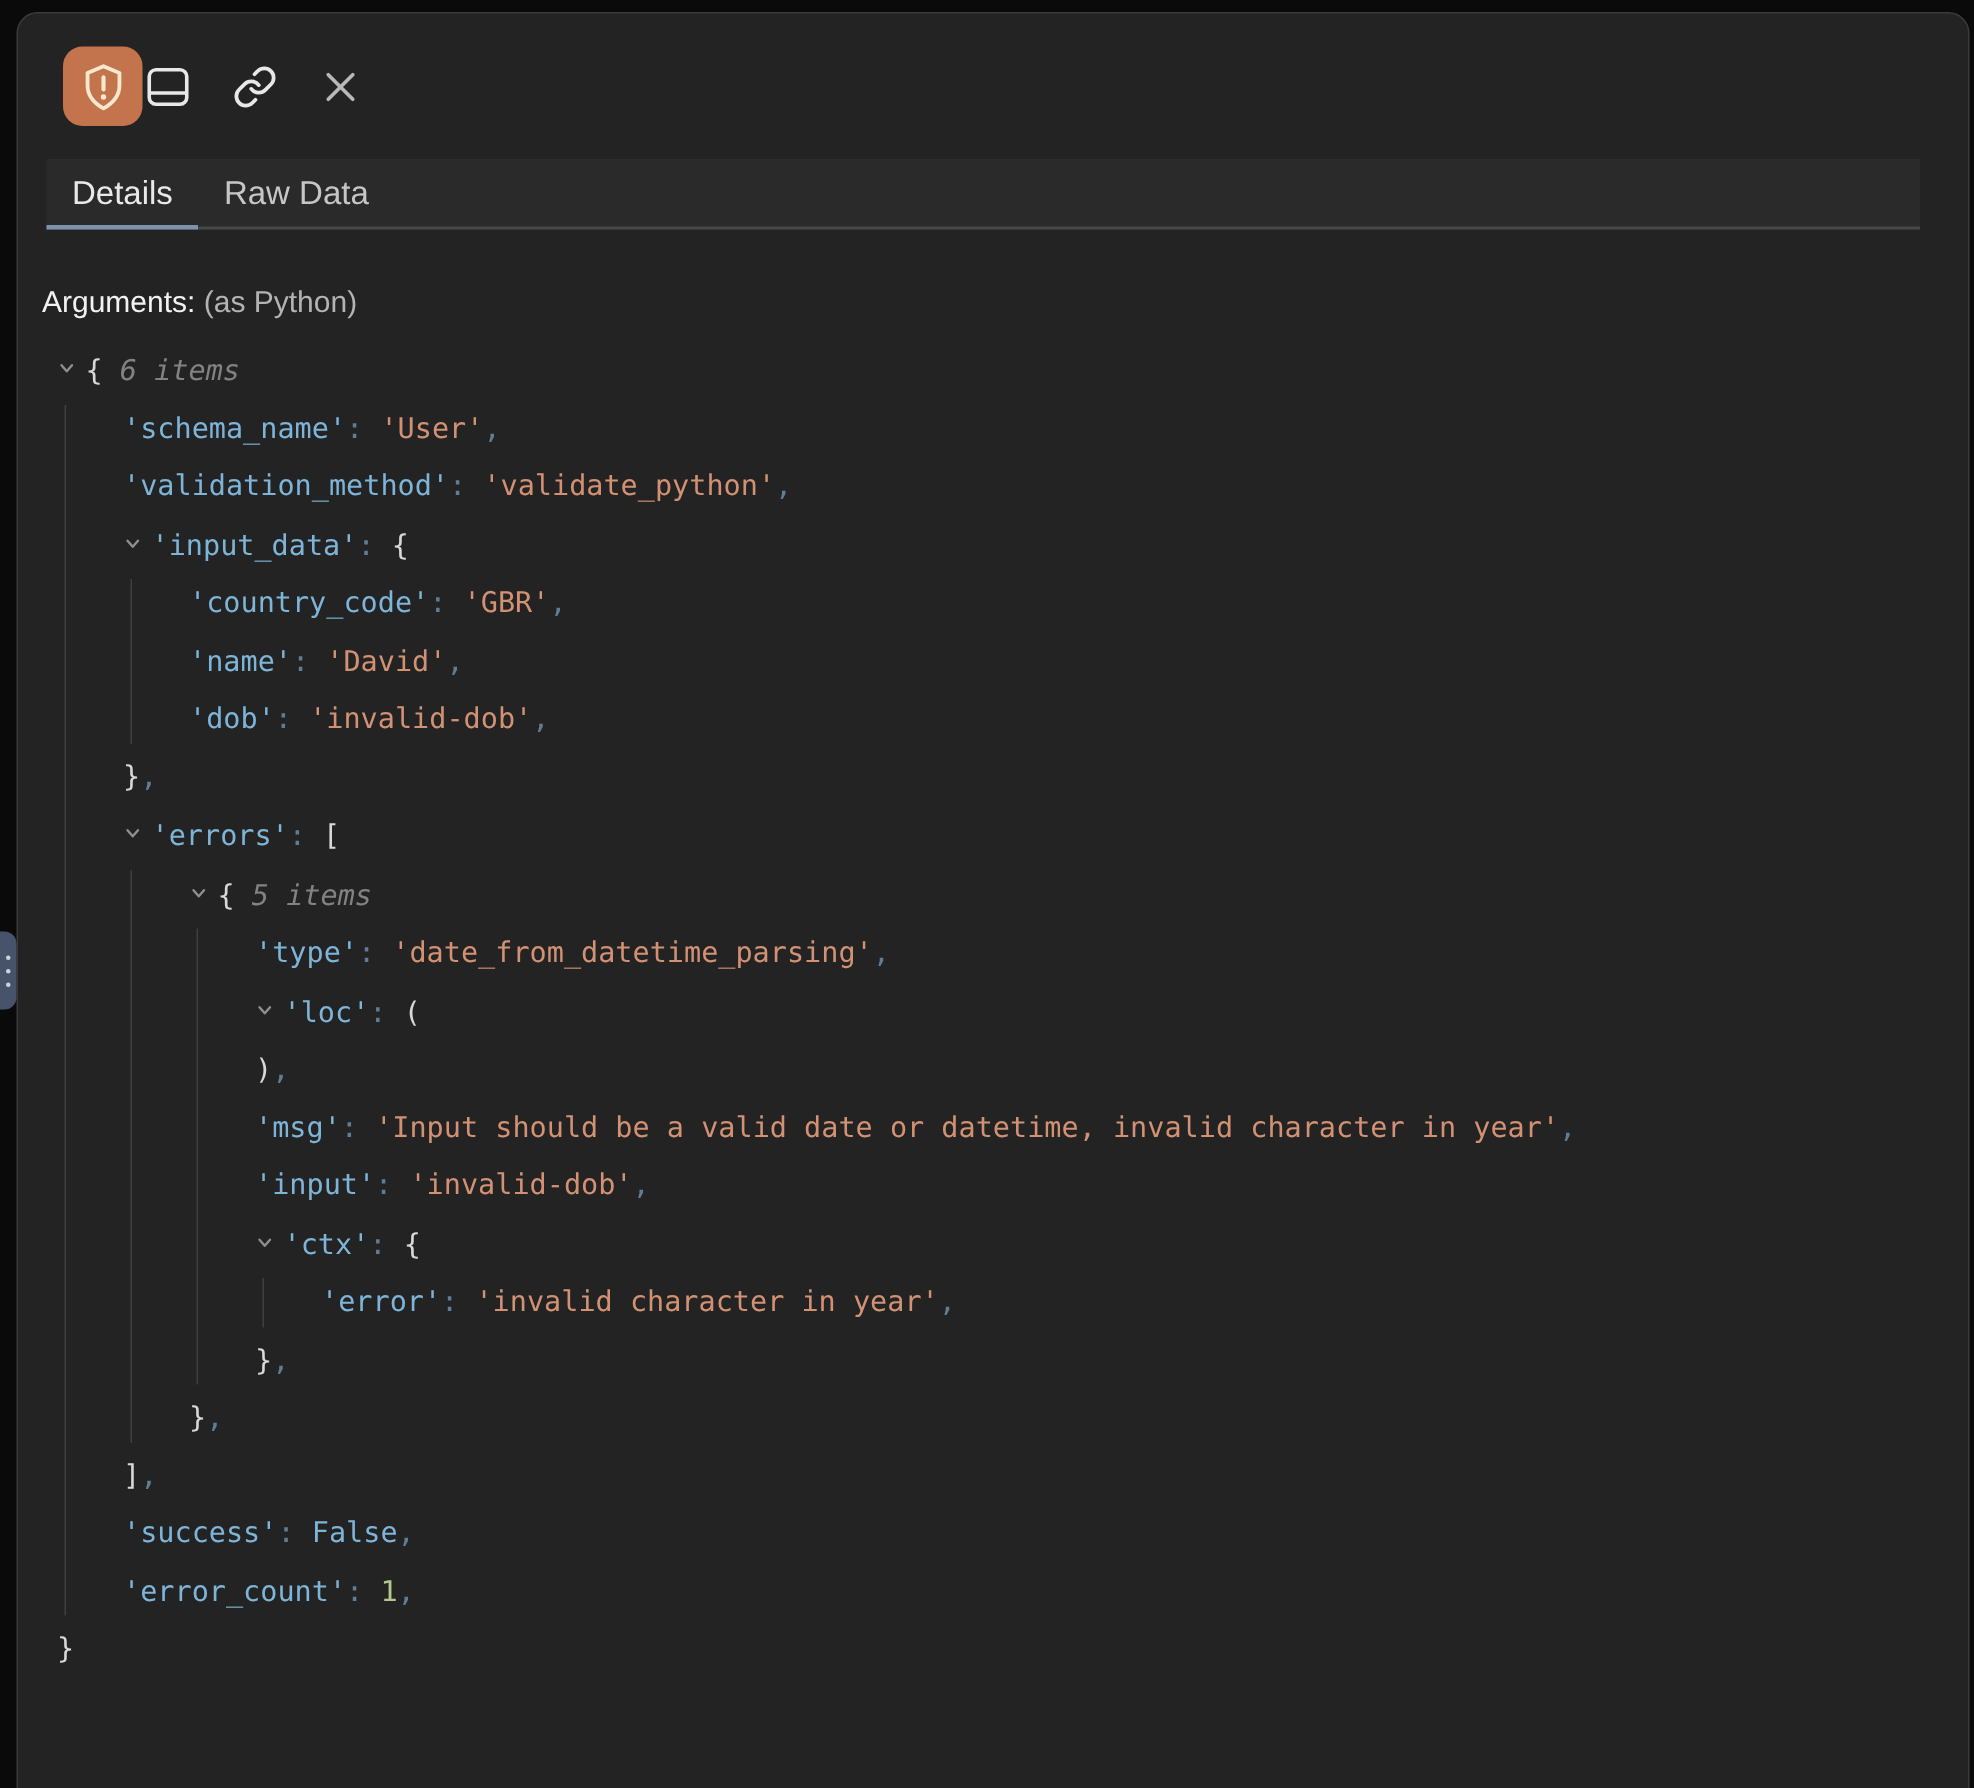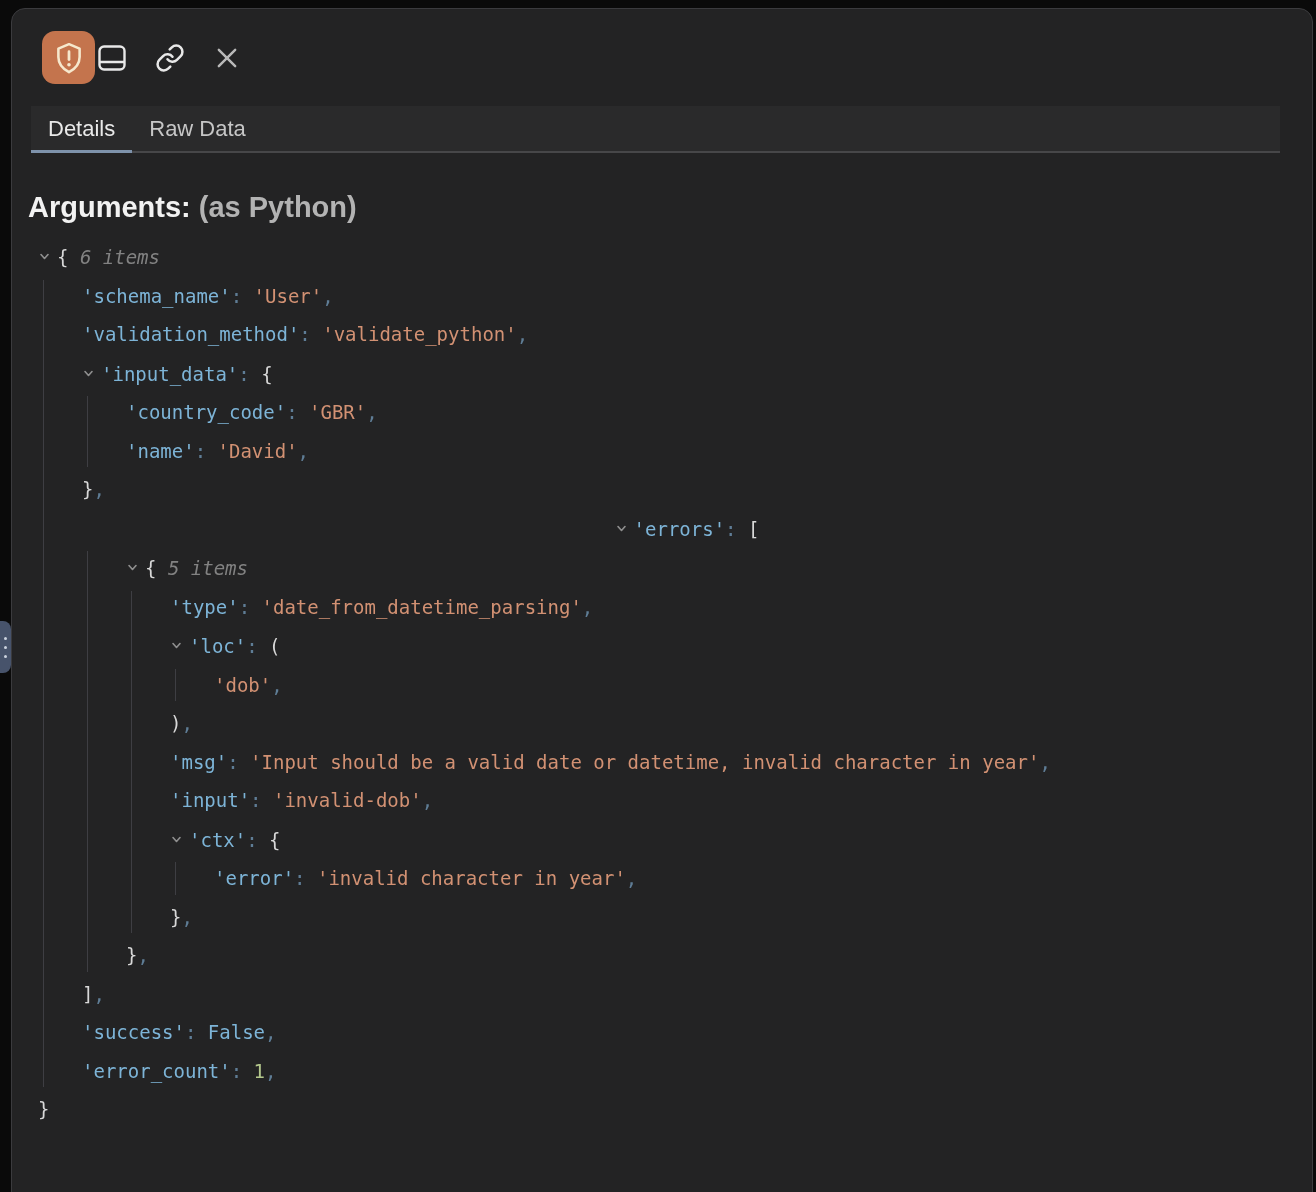--- a/index.html
+++ b/index.html
@@ -25,21 +25,21 @@
   .tabstrip{ margin:0 32px 0 19px; height:47px; background:#2a2a2b;
              border-bottom:2px solid #474749; display:flex; align-items:stretch; position:relative; }
   .tab{ position:relative; padding:0 17px; display:flex; align-items:center;
         font-size:22px; color:#c6c6c6; cursor:pointer; }
   .tab.active{ color:#e9e9e9; }
   .tab.active::after{ content:""; position:absolute; left:0; right:0; bottom:-2px;
                       height:3px; background:#7e92ab; }
 
   
   .content{ padding:38px 20px 0 16px; }
-  .args-h{ font-size:29px; font-weight:700; color:#f2f2f2; }
+  .args-h{ font-size:20px; font-weight:400; color:#f2f2f2; }
   .args-h .suffix{ color:#b3b3b3; }
 
   .tree{ margin-top:13px; font-family:"DejaVu Sans Mono", monospace; font-size:19px; }
   .line{ line-height:38.5px; white-space:pre; }
   .kids{ position:relative; }
   .kids::before{ content:""; position:absolute; left:var(--g); top:3px; bottom:3px;
                  width:1px; background:#3e3e43; }
   .chev{ display:inline-block; width:13px; margin-right:6px; vertical-align:1px; cursor:pointer; }
   .tk-k{ color:#7db4d7; }
   .tk-s{ color:#d29173; }
@@ -107,37 +107,35 @@
             </svg></span><span class="tk-p">{ </span><span class="tk-i">6 items</span></div>
         <div class="kids" style="--g: 15px;">
           <div class="line" style="padding-left: 54px;"><span class="tk-k">'schema_name'</span><span class="tk-c">: </span><span class="tk-s">'User'</span><span class="tk-c">,</span></div>
           <div class="line" style="padding-left: 54px;"><span class="tk-k">'validation_method'</span><span class="tk-c">: </span><span class="tk-s">'validate_python'</span><span class="tk-c">,</span></div>
           <div class="line" style="padding-left: 54px;"><span class="chev"><svg width="13" height="13" viewBox="0 0 13 13" fill="none">
                 <path d="M3 4.5 L6.5 8.5 L10 4.5" stroke="#8f8f8f" stroke-width="1.6" stroke-linecap="round" stroke-linejoin="round"></path>
               </svg></span><span class="tk-k">'input_data'</span><span class="tk-c">: </span><span class="tk-p">{</span></div>
           <div class="kids" style="--g: 59px;">
             <div class="line" style="padding-left: 98px;"><span class="tk-k">'country_code'</span><span class="tk-c">: </span><span class="tk-s">'GBR'</span><span class="tk-c">,</span></div>
             <div class="line" style="padding-left: 98px;"><span class="tk-k">'name'</span><span class="tk-c">: </span><span class="tk-s">'David'</span><span class="tk-c">,</span></div>
+            <div class="line" style="padding-left: 98px;"><span class="tk-k">'dob'</span><span class="tk-c">: </span><span class="tk-s">'invalid-dob'</span><span class="tk-c">,</span></div>
           </div>
           <div class="line" style="padding-left: 54px;"><span class="tk-p">}</span><span class="tk-c">,</span></div>
-          <div class="line" style="padding-left: 54px; text-align: center;"><span class="chev"><svg width="13" height="13" viewBox="0 0 13 13" fill="none">
+          <div class="line" style="padding-left: 54px;"><span class="chev"><svg width="13" height="13" viewBox="0 0 13 13" fill="none">
                 <path d="M3 4.5 L6.5 8.5 L10 4.5" stroke="#8f8f8f" stroke-width="1.6" stroke-linecap="round" stroke-linejoin="round"></path>
               </svg></span><span class="tk-k">'errors'</span><span class="tk-c">: </span><span class="tk-p">[</span></div>
           <div class="kids" style="--g: 59px;">
             <div class="line" style="padding-left: 98px;"><span class="chev"><svg width="13" height="13" viewBox="0 0 13 13" fill="none">
                   <path d="M3 4.5 L6.5 8.5 L10 4.5" stroke="#8f8f8f" stroke-width="1.6" stroke-linecap="round" stroke-linejoin="round"></path>
                 </svg></span><span class="tk-p">{ </span><span class="tk-i">5 items</span></div>
             <div class="kids" style="--g: 103px;">
               <div class="line" style="padding-left: 142px;"><span class="tk-k">'type'</span><span class="tk-c">: </span><span class="tk-s">'date_from_datetime_parsing'</span><span class="tk-c">,</span></div>
               <div class="line" style="padding-left: 142px;"><span class="chev"><svg width="13" height="13" viewBox="0 0 13 13" fill="none">
                     <path d="M3 4.5 L6.5 8.5 L10 4.5" stroke="#8f8f8f" stroke-width="1.6" stroke-linecap="round" stroke-linejoin="round"></path>
                   </svg></span><span class="tk-k">'loc'</span><span class="tk-c">: </span><span class="tk-p">(</span></div>
-              <div class="kids" style="--g: 147px;">
-                <div class="line" style="padding-left: 186px;"><span class="tk-s">'dob'</span><span class="tk-c">,</span></div>
-              </div>
               <div class="line" style="padding-left: 142px;"><span class="tk-p">)</span><span class="tk-c">,</span></div>
               <div class="line" style="padding-left: 142px;"><span class="tk-k">'msg'</span><span class="tk-c">: </span><span class="tk-s">'Input should be a valid date or datetime, invalid character in year'</span><span class="tk-c">,</span></div>
               <div class="line" style="padding-left: 142px;"><span class="tk-k">'input'</span><span class="tk-c">: </span><span class="tk-s">'invalid-dob'</span><span class="tk-c">,</span></div>
               <div class="line" style="padding-left: 142px;"><span class="chev"><svg width="13" height="13" viewBox="0 0 13 13" fill="none">
                     <path d="M3 4.5 L6.5 8.5 L10 4.5" stroke="#8f8f8f" stroke-width="1.6" stroke-linecap="round" stroke-linejoin="round"></path>
                   </svg></span><span class="tk-k">'ctx'</span><span class="tk-c">: </span><span class="tk-p">{</span></div>
               <div class="kids" style="--g: 147px;">
                 <div class="line" style="padding-left: 186px;"><span class="tk-k">'error'</span><span class="tk-c">: </span><span class="tk-s">'invalid character in year'</span><span class="tk-c">,</span></div>
               </div>
               <div class="line" style="padding-left: 142px;"><span class="tk-p">}</span><span class="tk-c">,</span></div>

